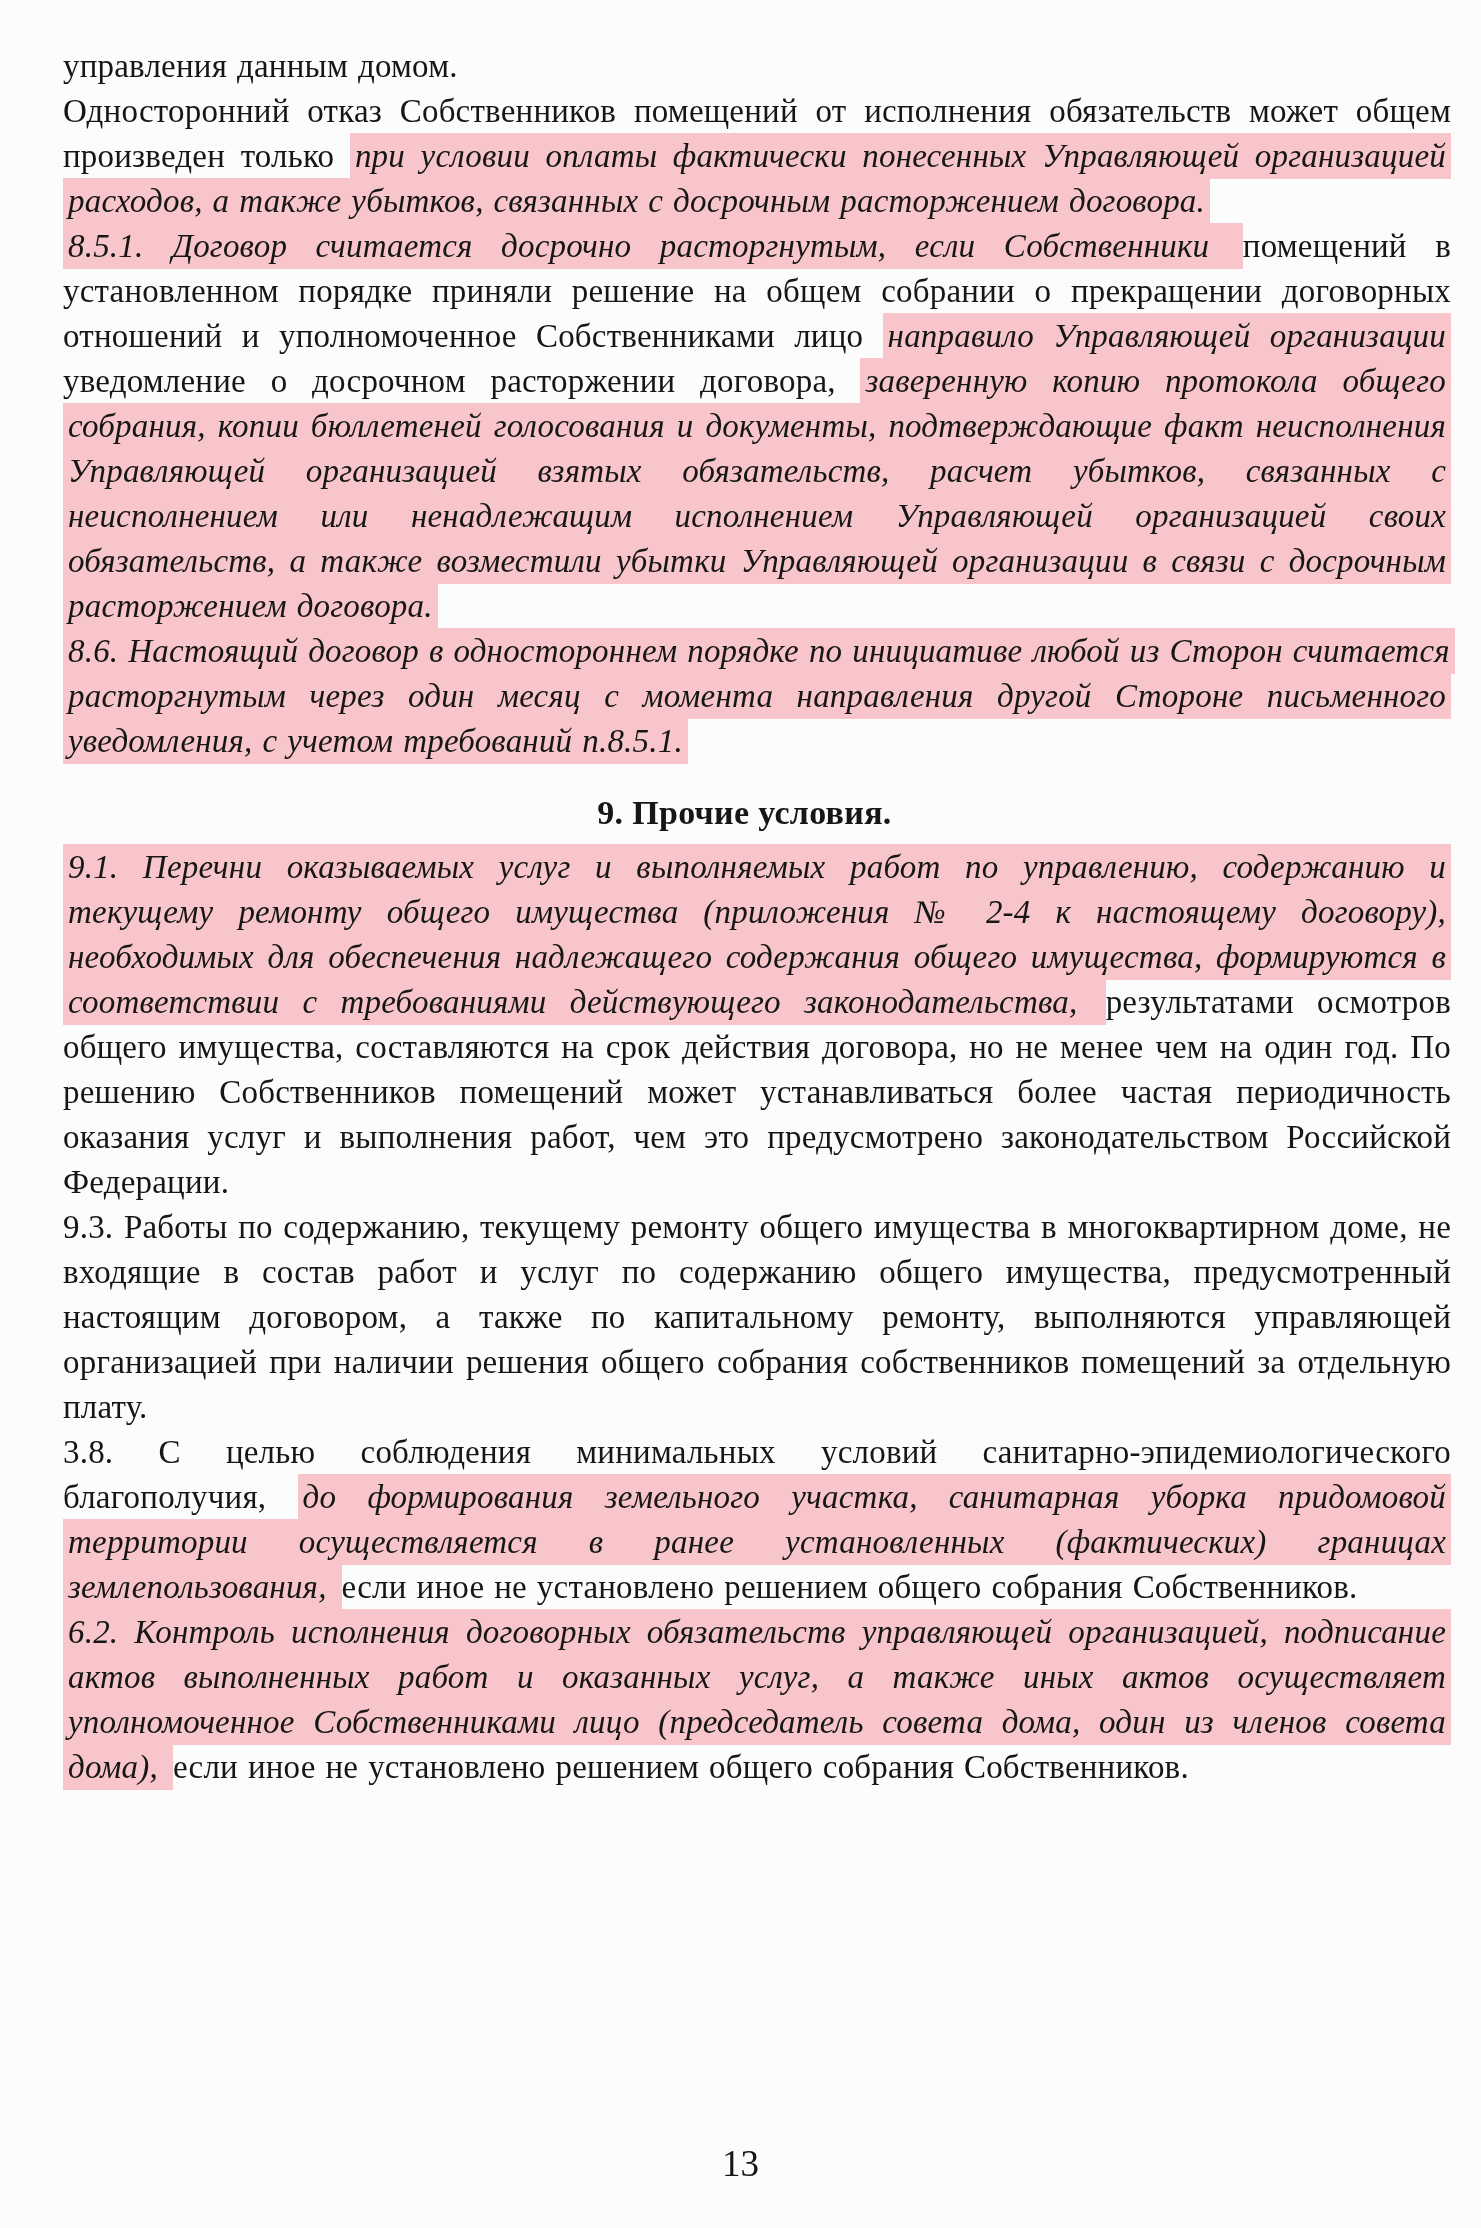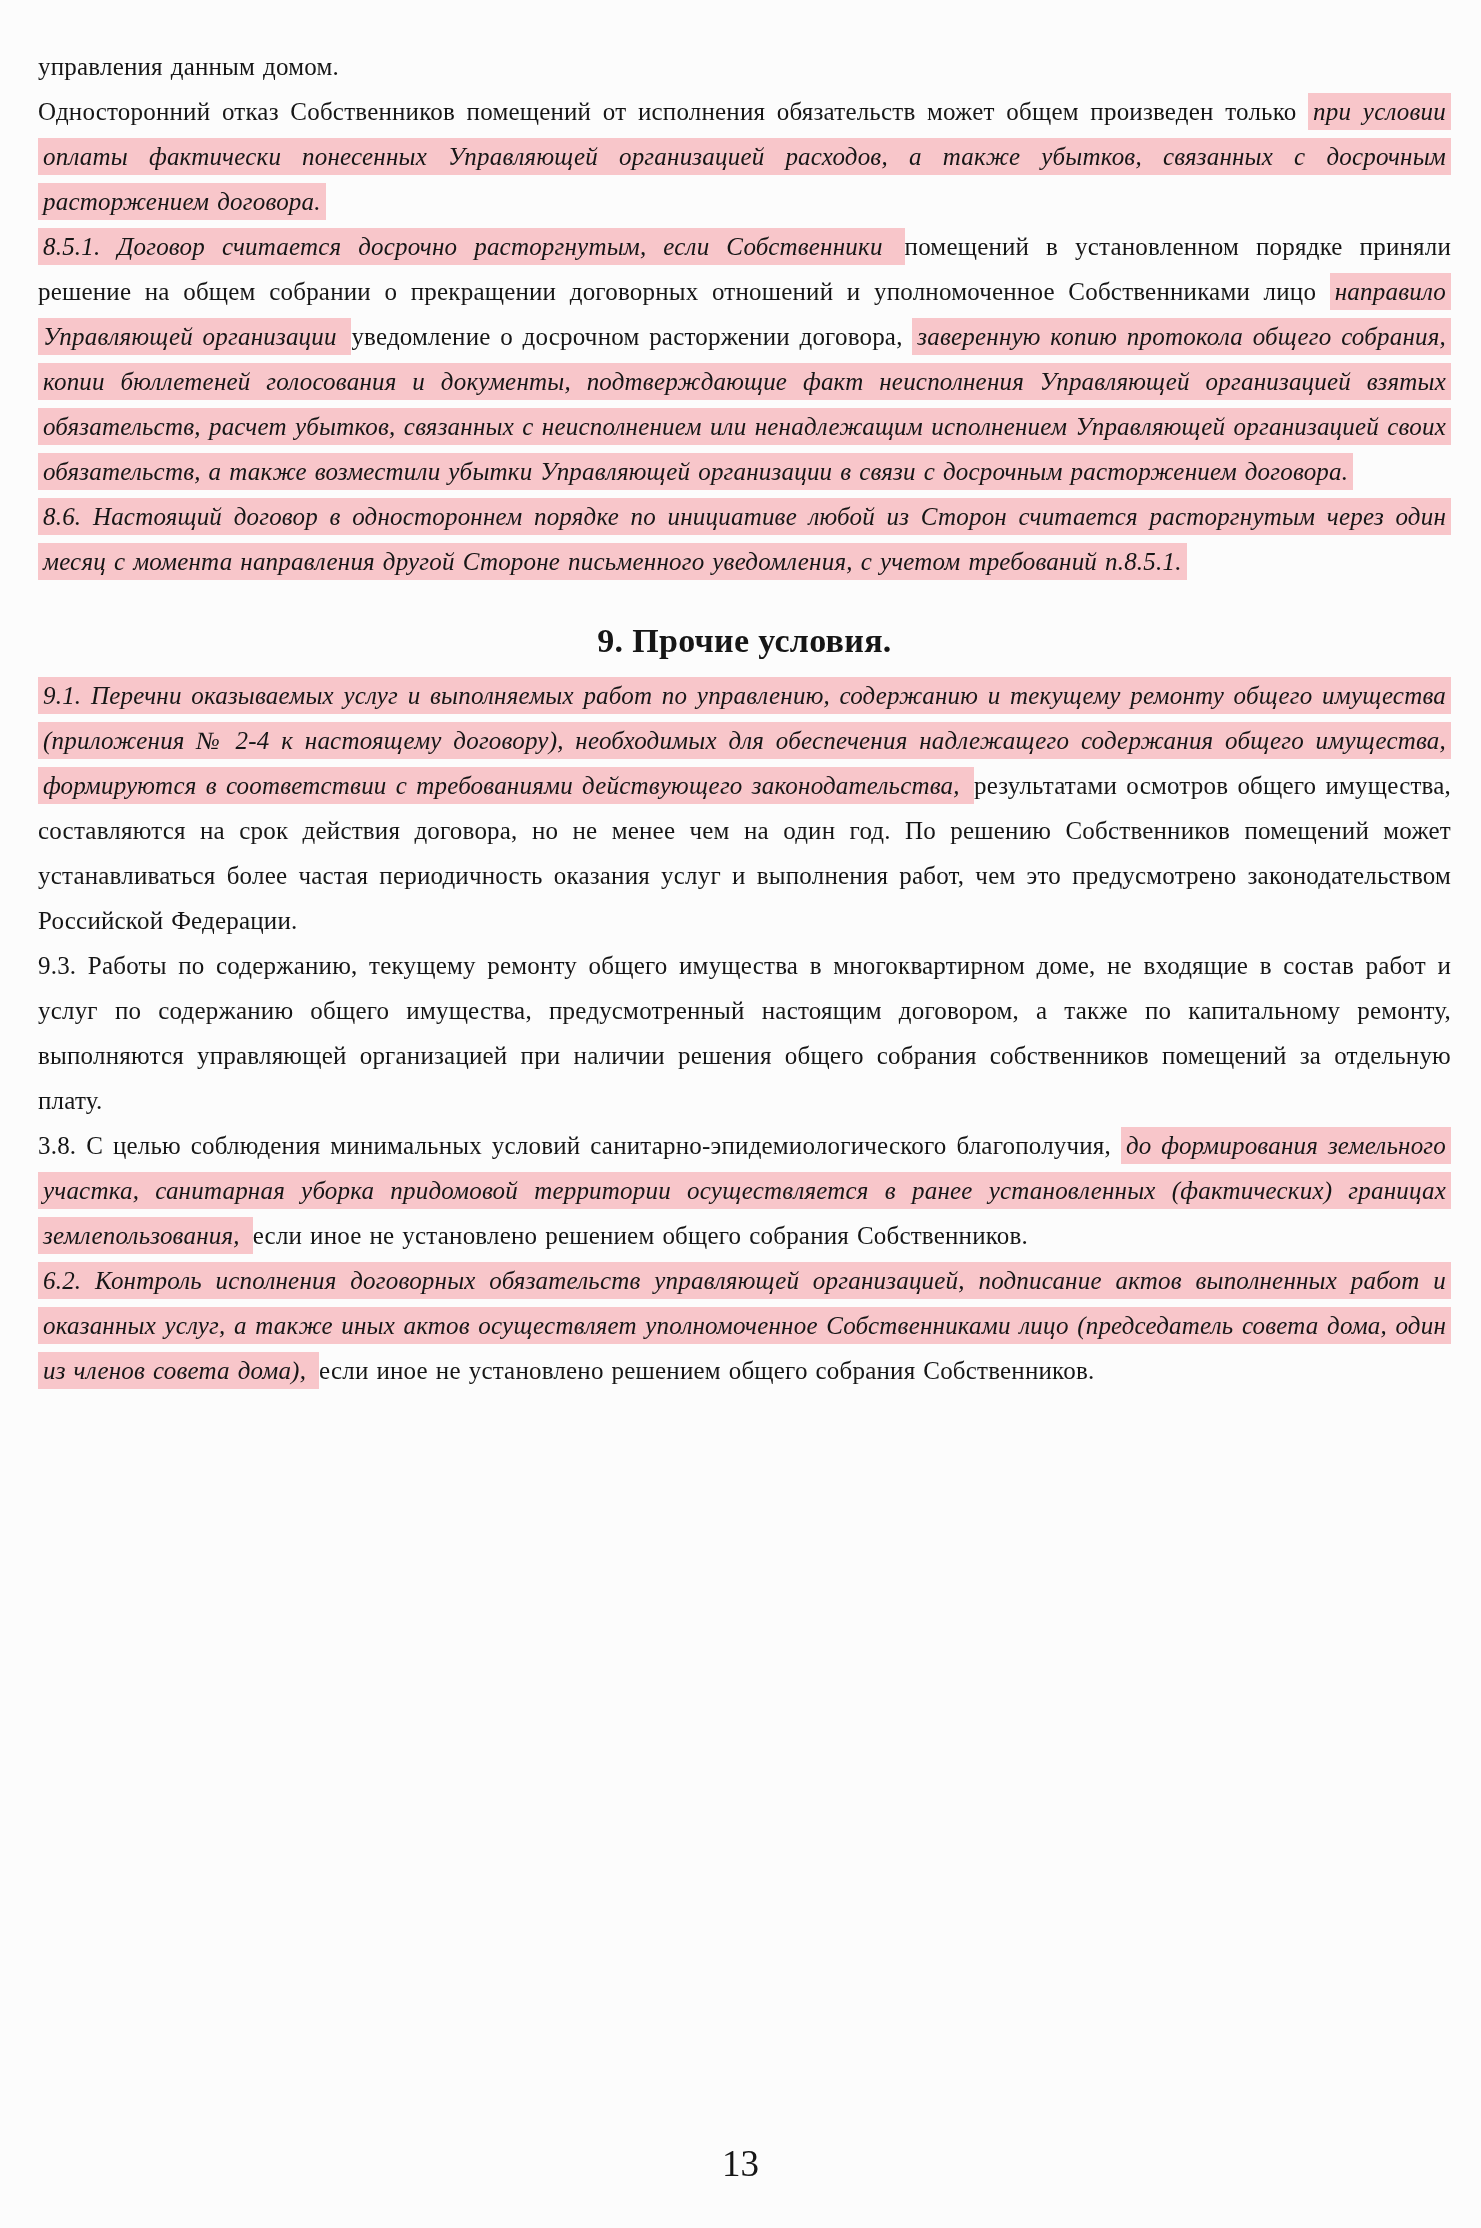--- a/index.html
+++ b/index.html
@@ -19,41 +19,42 @@
     font-family: "Liberation Serif", "DejaVu Serif", serif;
     color: var(--ink);
   }
   .doc-body {
     position: absolute;
     top: 44px;
     left: 38px;
     right: 30px;
   }
   .para {
-    font-size: 25px;
+    font-size: 33px;
     line-height: 45px;
     text-align: justify;
     letter-spacing: 0.2px;
     word-spacing: 1.5px;
+    margin-left: 25px;
   }
   .para + .para { margin-top: 0; }
   mark.hl {
     background: var(--hl);
     color: inherit;
     padding: 5px 5px;
     -webkit-box-decoration-break: clone;
     box-decoration-break: clone;
     font-style: italic;
   }
   .section-heading {
     font-size: 34px;
     line-height: 45px;
     font-weight: bold;
     text-align: center;
-    margin-top: 34px;
+    margin-top: 26px;
     margin-bottom: 10px;
     letter-spacing: 0.3px;
   }
   .page-number {
     position: absolute;
     left: 0;
     right: 0;
     bottom: 46px;
     text-align: center;
     font-size: 37px;

